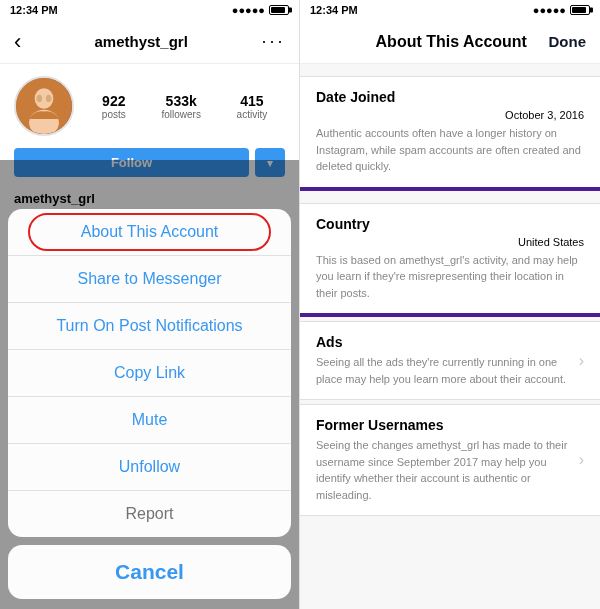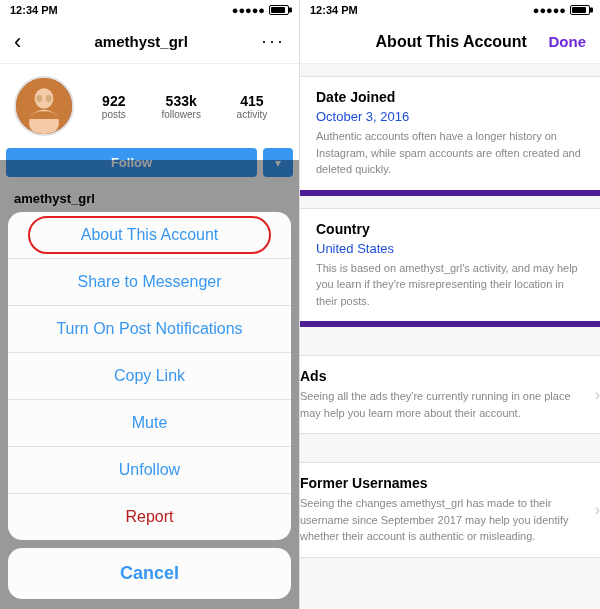--- a/index.html
+++ b/index.html
@@ -94,21 +94,21 @@
     .stat-item {
       display: flex;
       flex-direction: column;
       align-items: center;
     }
     .stat-number { font-size: 14px; font-weight: 700; color: #000; }
     .stat-label { font-size: 10px; color: #666; }
 
     
     .follow-row {
-      padding: 0 6px 10px;
+      padding: 0 14px 10px;
       display: flex;
       gap: 6px;
       background: #fff;
       position: relative;
       z-index: 1;
       justify-content: space-between;
     }
     .follow-btn {
       flex: 1;
       background: #3897f0;
@@ -178,21 +178,21 @@
       cursor: pointer;
       background: transparent;
       position: relative;
     }
     .action-item:last-child { border-bottom: none; }
     .action-item .item-text {
       font-size: 16px;
       color: #3897f0;
       text-align: center;
     }
-    .action-item.red-text .item-text { color: #b91c1c; }
+    .action-item.red-text .item-text { color: #737373; }
     .action-item.highlighted {
       
     }
 
     
     .circle-highlight {
       position: absolute;
       top: 4px; left: 20px; right: 20px; bottom: 4px;
       border: 2.5px solid #e02020;
       border-radius: 20px;
@@ -203,21 +203,21 @@
       background: rgba(255,255,255,0.97);
       border-radius: 14px;
       margin: 0 8px 10px;
       overflow: hidden;
     }
     .cancel-btn {
       width: 100%;
       padding: 15px 16px;
       border: none;
       background: transparent;
-      font-size: 18px;
+      font-size: 21px;
       font-weight: 600;
       color: #3897f0;
       cursor: pointer;
       display: flex;
       align-items: center;
       justify-content: center;
     }
 
     
     .right-panel {
@@ -251,21 +251,21 @@
       border-bottom: 1px solid #eee;
       flex-shrink: 0;
     }
     .right-nav .nav-title {
       font-size: 16px;
       font-weight: 600;
       color: #000;
     }
     .right-nav .done-btn {
       font-size: 15px;
-      color: #6d28d9;
+      color: #0f172a;
       font-weight: 600;
       cursor: pointer;
       background: none;
       border: none;
     }
 
     .right-scroll {
       flex: 1;
       overflow-y: auto;
       background: #f7f7f7;
@@ -286,47 +286,48 @@
     }
     .account-info-desc {
       font-size: 11.5px;
       color: #555;
       line-height: 1.5;
     }
 
     .info-section {
       background: #fff;
       border-top: 1px solid #e0e0e0;
-      border-bottom: 6px solid #4c1d95;
+      border-bottom: 4px solid #4c1d95;
       padding: 12px 16px;
       margin-top: 12px;
     }
     .info-section-title {
       font-size: 14px;
       font-weight: 600;
       color: #000;
       margin-bottom: 4px;
     }
     .info-section-value {
-      font-size: 13px;
-      color: #1d4ed8;
+      font-size: 11px;
+      color: #000000;
       margin-bottom: 4px;
+      text-align: right;
     }
     .info-section-desc {
       font-size: 11px;
       color: #888;
       line-height: 1.5;
     }
 
     .info-row {
       background: #fff;
       border-top: 1px solid #e0e0e0;
       border-bottom: 1px solid #e0e0e0;
-      padding: 12px 0;
-      margin-top: 28px;
+      padding: 12px 16px;
+      margin-top: 4px;
       display: flex;
       align-items: center;
       justify-content: flex-end;
       cursor: pointer;
     }
     .info-row-left {}
     .info-row-title {
       font-size: 14px;
       font-weight: 600;
       color: #000;

